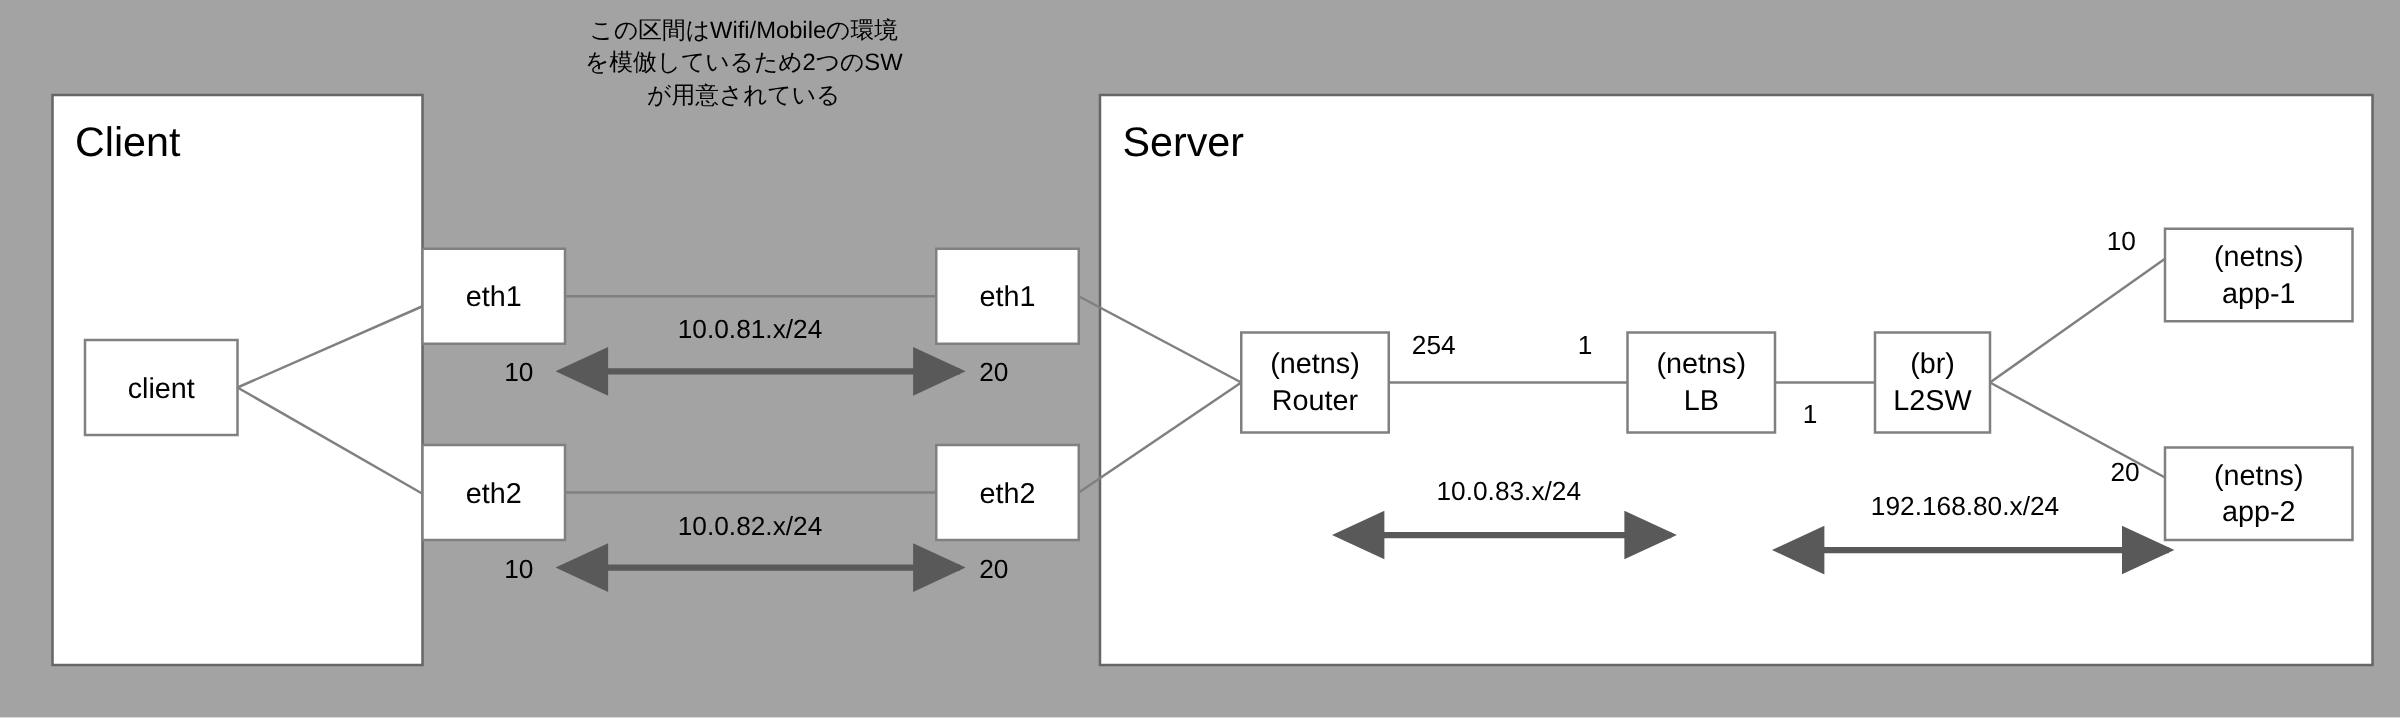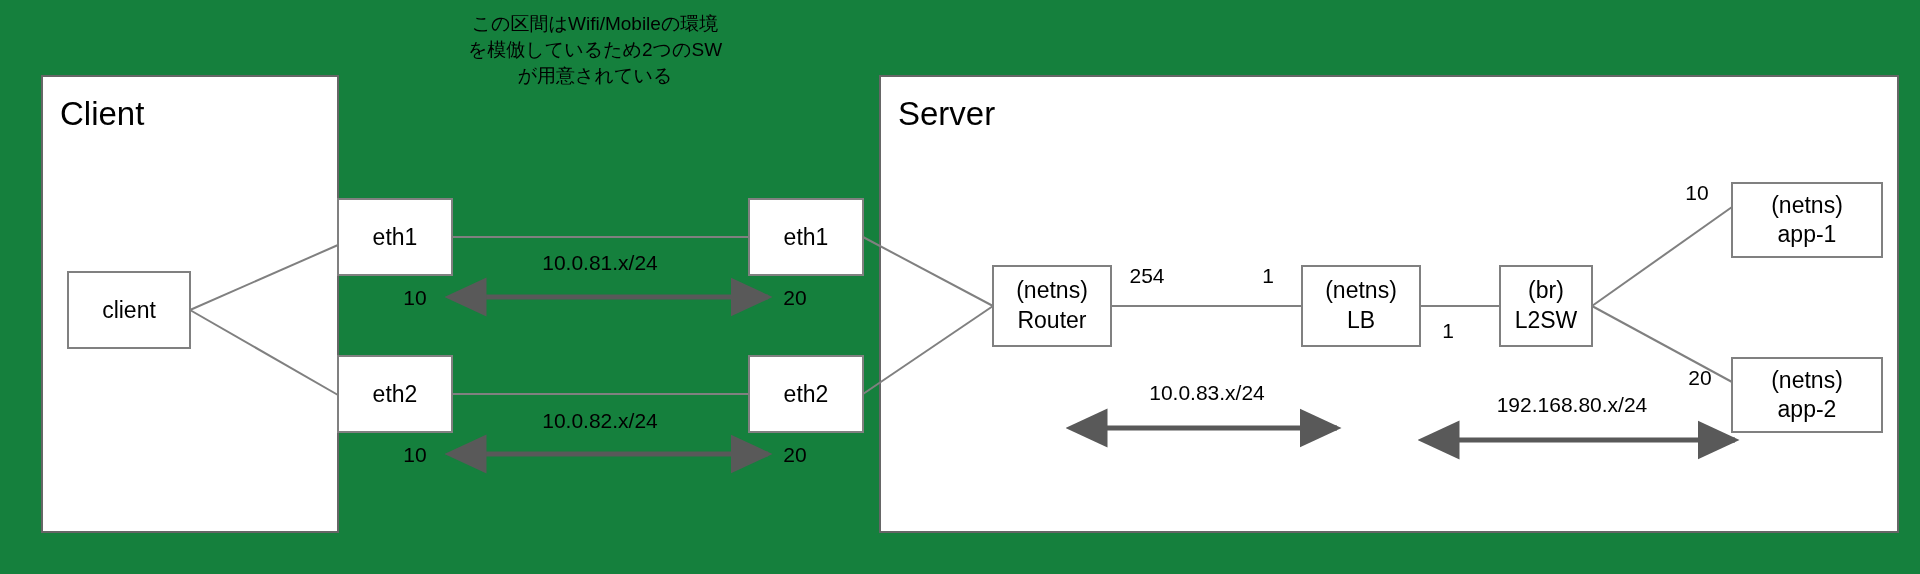--- a/index.html
+++ b/index.html
@@ -8,21 +8,21 @@
     padding: 0;
     background: #ffffff;
   }
   body {
     font-family: "Liberation Sans", "DejaVu Sans", sans-serif;
   }
   #diagram-root {
     position: relative;
     width: 1920px;
     height: 574px;
-    background: #15803d;
+    background: #a3a3a3;
     overflow: hidden;
   }
   svg.canvas {
     position: absolute;
     left: 0;
     top: 0;
     width: 1920px;
     height: 574px;
     display: block;
   }

